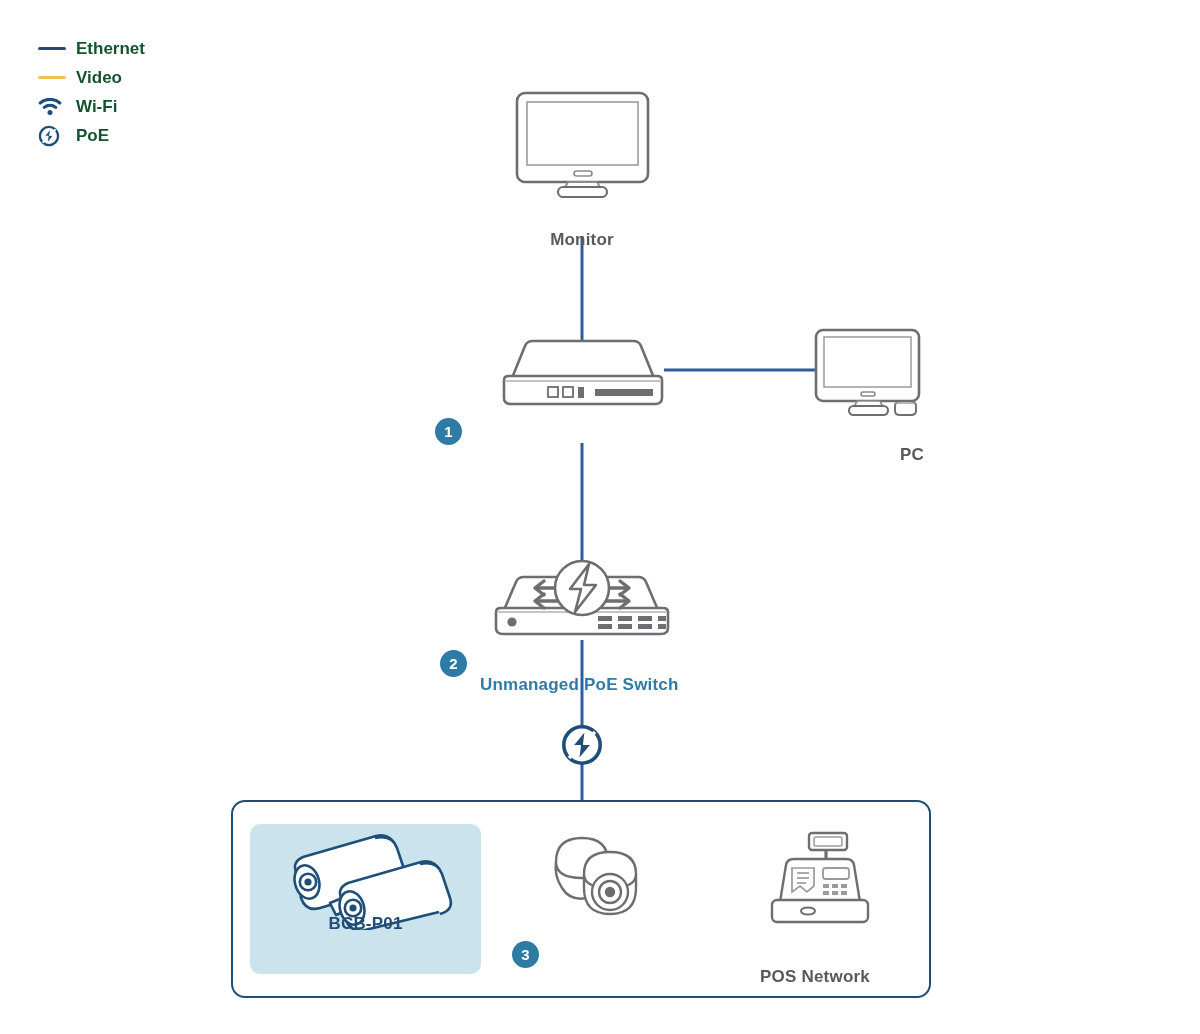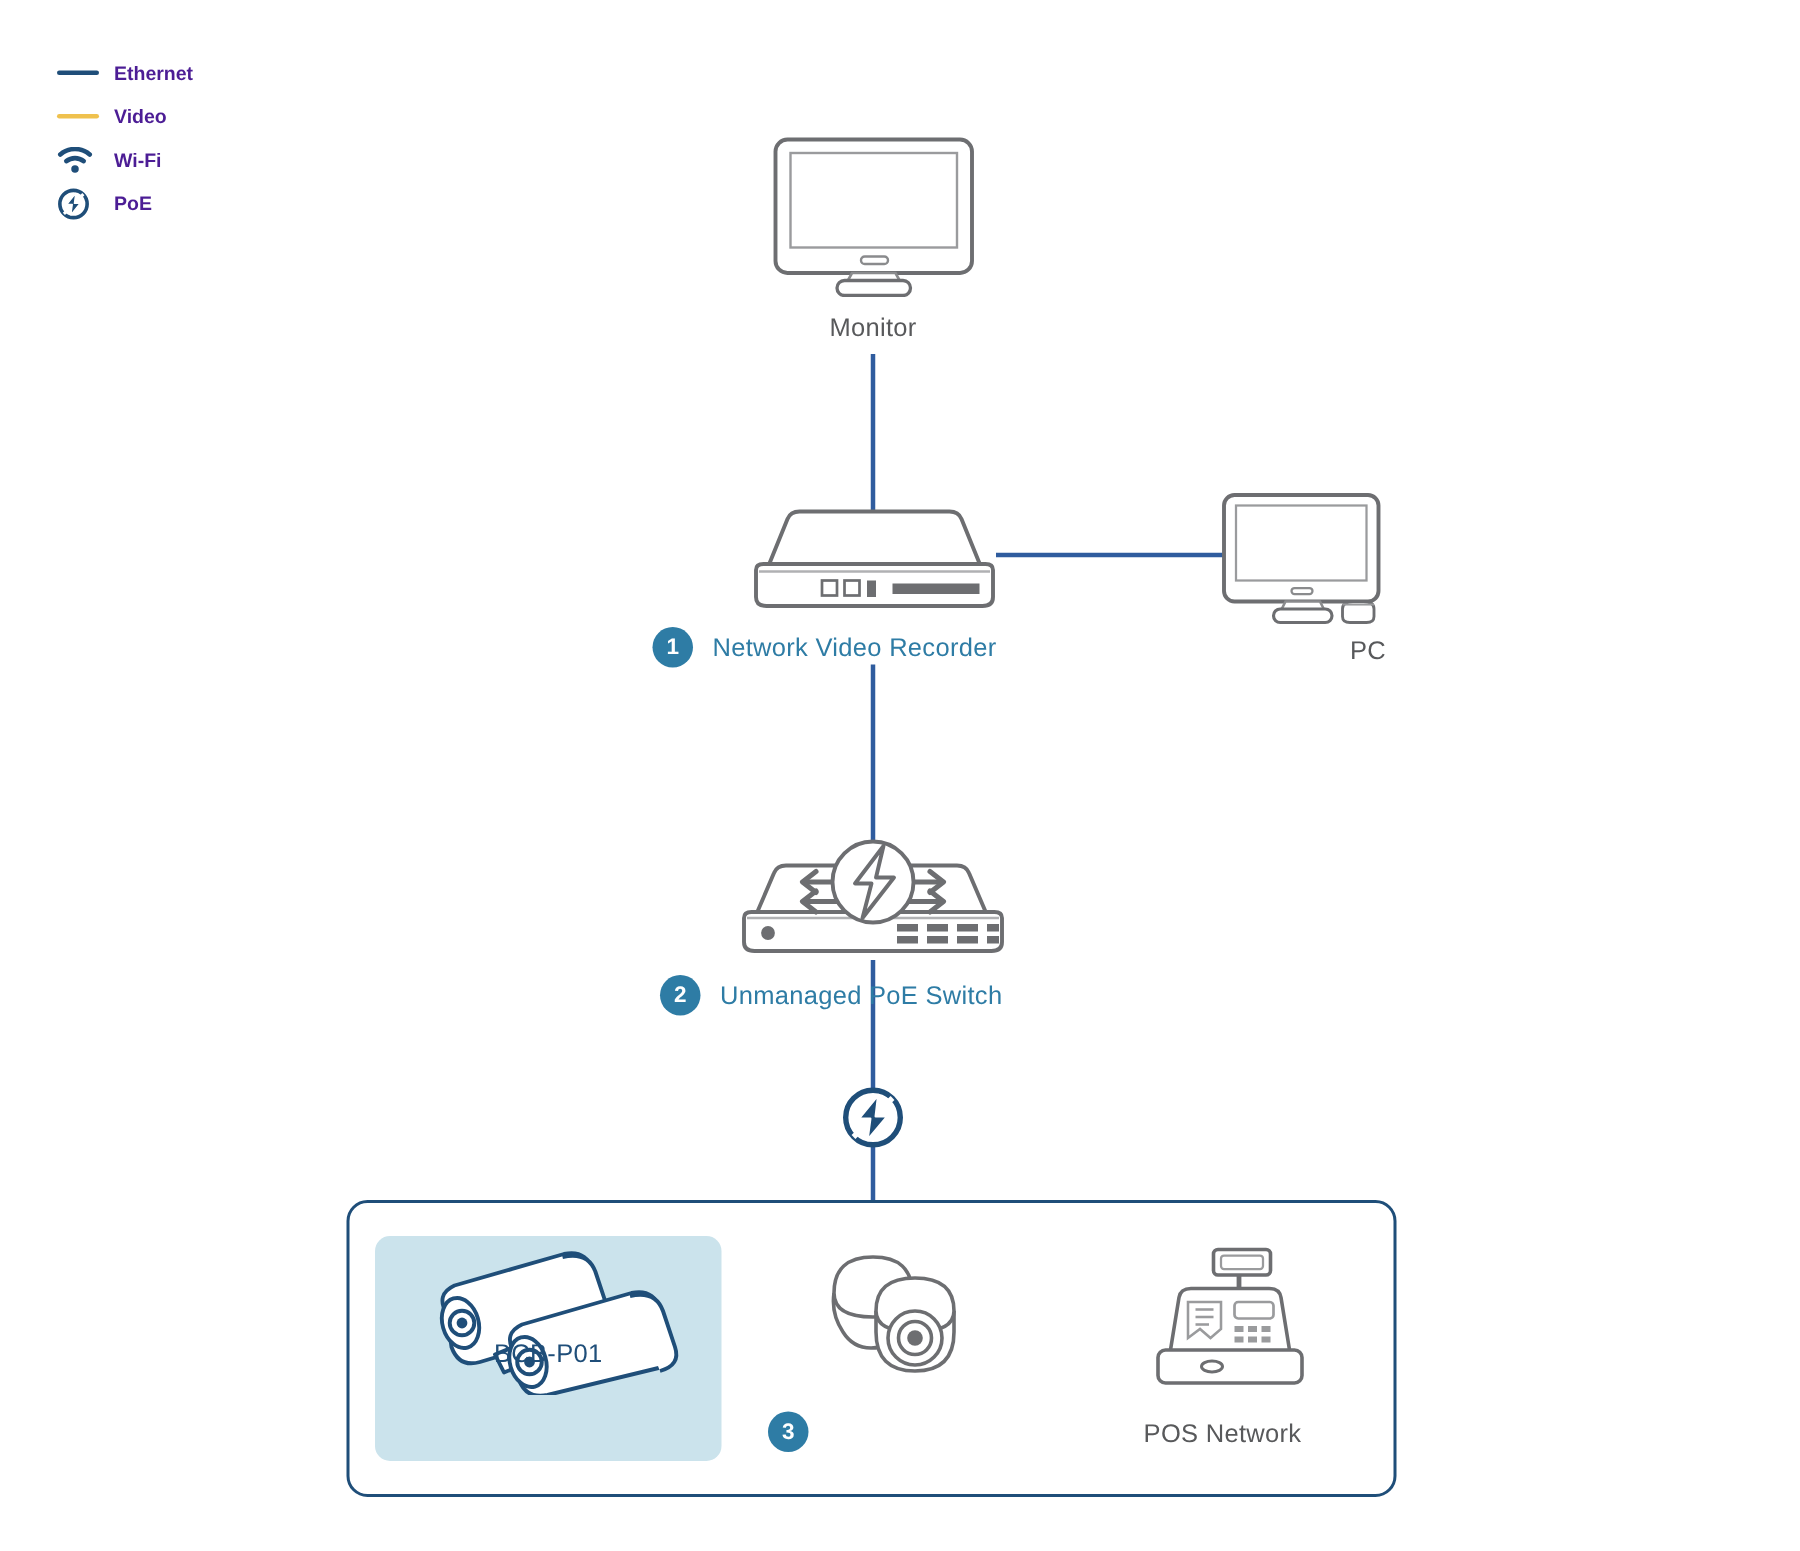--- a/index.html
+++ b/index.html
@@ -3,31 +3,31 @@
 <meta charset="utf-8">
 <style>
   html,body{margin:0;padding:0;}
   body{
     width:1200px;height:1034px;background:#ffffff;
     font-family:"Liberation Sans","DejaVu Sans",sans-serif;
     position:relative;overflow:hidden;
   }
   .canvas{position:absolute;inset:0;}
   svg.layer{position:absolute;left:0;top:0;width:1200px;height:1034px;}
-  .lbl{position:absolute;text-align:center;font-weight:normal;}
+  .lbl{position:absolute;text-align:center;font-weight:bold;margin-top:21px;}
   .lbl-gray{color:#58595B;font-size:17px;letter-spacing:.2px;}
   .lbl-accent{color:#2E7CA5;font-size:17px;letter-spacing:.2px;}
   .lbl-navy{color:#1F4E79;font-size:17px;letter-spacing:.2px;}
 
   
   #legend{position:absolute;left:38px;top:34px;}
   .leg-row{display:flex;align-items:center;height:29px;}
   .leg-key{width:34px;display:flex;align-items:center;justify-content:flex-start;}
   .leg-line{width:28px;height:3px;border-radius:2px;}
-  .leg-txt{font-size:13px;font-weight:bold;color:#4c1d95;margin-left:4px;}
+  .leg-txt{font-size:17px;font-weight:bold;color:#14532d;margin-left:4px;}
 
   
   .badge{
     position:absolute;width:27px;height:27px;border-radius:50%;
     background:#2E7CA5;color:#fff;font-size:15px;font-weight:bold;
     display:flex;align-items:center;justify-content:center;
     font-family:"Liberation Sans",sans-serif;
   }
 
   
@@ -110,21 +110,20 @@
       <path d="M20 42 L33 10 Q35 5 41 5 L141 5 Q147 5 149 10 L162 42 Z" fill="#fff" stroke="#6D6E71" stroke-width="2.6" stroke-linejoin="round"></path>
       <path d="M12 44 Q12 40 17 40 L165 40 Q170 40 170 44 L170 62 Q170 68 163 68 L19 68 Q12 68 12 62 Z" fill="#fff" stroke="#6D6E71" stroke-width="2.6"></path>
       <line x1="14" y1="45" x2="168" y2="45" stroke="#B0B1B3" stroke-width="1.6"></line>
       <rect x="56" y="51" width="10" height="10" fill="#fff" stroke="#6D6E71" stroke-width="1.8"></rect>
       <rect x="71" y="51" width="10" height="10" fill="#fff" stroke="#6D6E71" stroke-width="1.8"></rect>
       <rect x="86" y="51" width="6" height="11" fill="#6D6E71"></rect>
       <rect x="103" y="53" width="58" height="7" fill="#6D6E71"></rect>
     </svg>
   </div>
   <div class="badge" style="left:435px;top:418px;">1</div>
-  <div class="lbl lbl-accent" style="left:475px;top:422px;width:250px;text-align:left;">Network Video Recorder</div>
 
   <div class="node" style="left:808px;top:326px;width:128px;height:92px;">
     <svg width="128" height="92" viewBox="0 0 128 92">
       <rect x="8" y="4" width="103" height="71" rx="7" fill="#fff" stroke="#6D6E71" stroke-width="2.6"></rect>
       <rect x="16" y="11" width="87" height="50" fill="#fff" stroke="#9A9B9D" stroke-width="1.5"></rect>
       <rect x="53" y="66" width="14" height="4" rx="2" fill="#fff" stroke="#8A8B8D" stroke-width="1.5"></rect>
       <path d="M49 75 L72 75 L76 83 L45 83 Z" fill="#fff" stroke="#8A8B8D" stroke-width="1.7"></path>
       <rect x="41" y="80" width="39" height="9" rx="4.5" fill="#fff" stroke="#6D6E71" stroke-width="2.1"></rect>
       <path d="M87 80 Q87 75 94 75 L101 75 Q108 75 108 80 L108 85 Q108 89 103 89 L92 89 Q87 89 87 85 Z" fill="#fff" stroke="#6D6E71" stroke-width="1.9"></path>
       <line x1="87" y1="77" x2="108" y2="77" stroke="#9A9B9D" stroke-width="1.4"></line>

